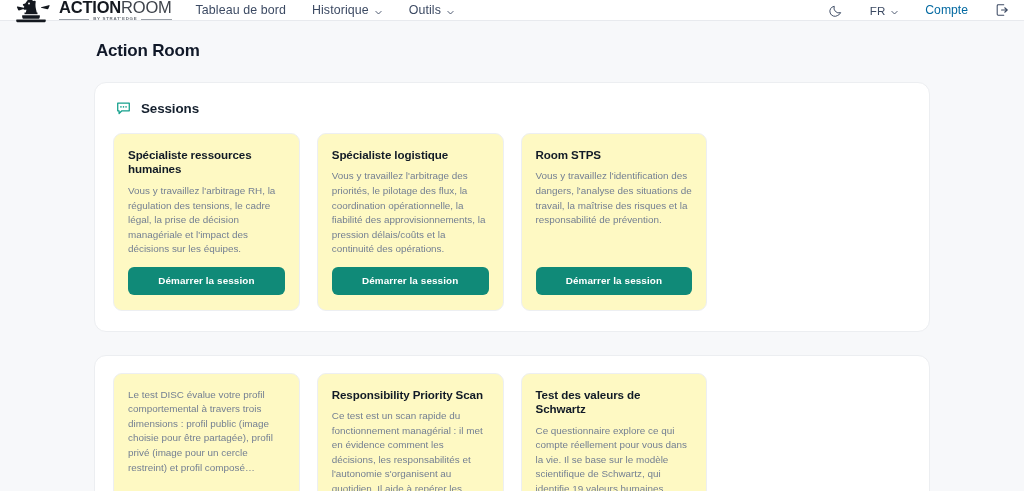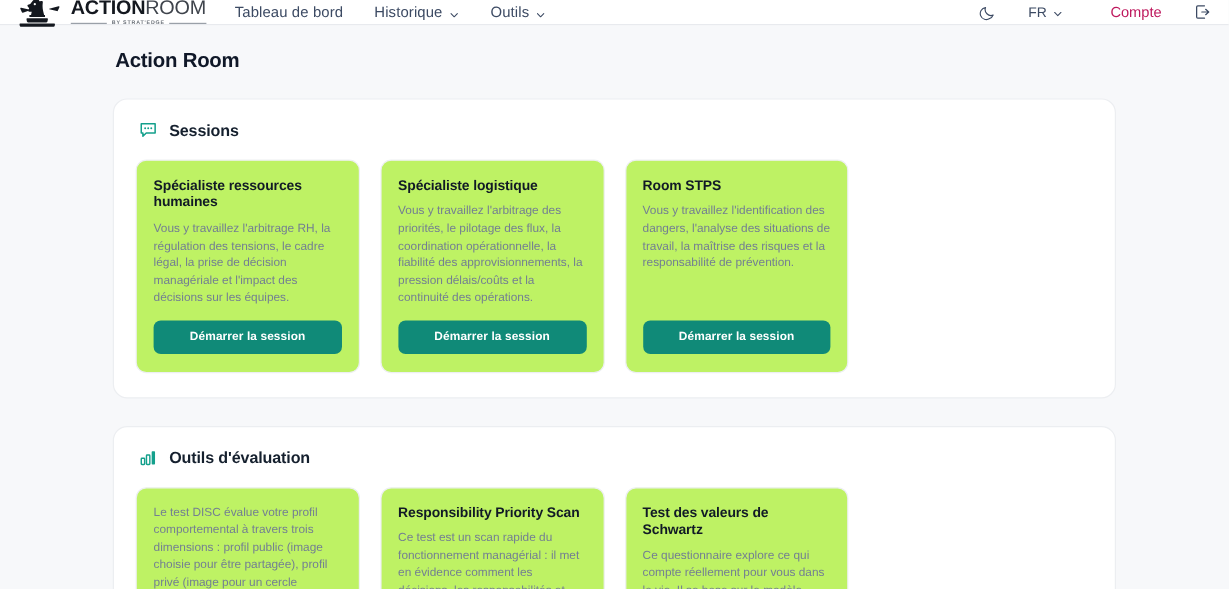--- a/index.html
+++ b/index.html
@@ -43,21 +43,21 @@
     font-size: 12.4px; color: #3c4a63; letter-spacing: .1px;
     display: flex; align-items: center; gap: 5px; cursor: pointer;
     white-space: nowrap;
   }
   .chev { width: 9px; height: 9px; display: block; }
 
   .header-right { margin-left: auto; display: flex; align-items: center; gap: 26px; }
   .icon-btn { display: flex; align-items: center; cursor: pointer; }
   .moon { width: 15px; height: 15px; display: block; }
   .lang { font-size: 11.6px; color: #3c4a63; display: flex; align-items: center; gap: 5px; cursor: pointer; text-align: center; }
-  .account { font-size: 12.2px; color: #be185d; cursor: pointer; white-space: nowrap; margin-left: 13px; }
+  .account { font-size: 12.2px; color: #0369a1; cursor: pointer; white-space: nowrap; }
   .logout { width: 16px; height: 16px; display: block; }
 
   
   .page { padding: 20px 0 0 0; }
   .container { width: 836px; margin: 0 auto; }
 
   .page-title {
     font-size: 17px; font-weight: 700; color: #101828;
     letter-spacing: -0.2px; margin-bottom: 21px; padding-left: 2px;
   }
@@ -70,21 +70,21 @@
     margin-bottom: 23px;
   }
 
   .panel-head { display: flex; align-items: center; gap: 9px; margin-bottom: 16px; padding-left: 2px; text-align: right; }
   .panel-title { font-size: 13.4px; font-weight: 700; color: #15202e; letter-spacing: -0.1px; }
   .sec-icon { width: 17px; height: 17px; display: block; flex: none; }
 
   .grid { display: grid; grid-template-columns: repeat(4, 1fr); gap: 17px; }
 
   .card {
-    background: #bef264;
+    background: #fef9c3;
     border: 1px solid #edeff2;
     border-radius: 9px;
     padding: 14px 14px 15px 14px;
     display: flex; flex-direction: column;
   }
   .card-title {
     font-size: 11.6px; font-weight: 700; color: #111a26;
     margin-bottom: 7px; letter-spacing: -0.1px; line-height: 1.25;
   }
   .card-desc {
@@ -225,30 +225,20 @@
           <div class="card-title">Room STPS</div>
           <div class="card-desc">Vous y travaillez l'identification des dangers, l'analyse des situations de travail, la maîtrise des risques et la responsabilité de prévention.</div>
           <div class="card-spacer"></div>
           <button class="btn">Démarrer la session</button>
         </div>
 
       </div>
     </div>
 
     <div class="panel">
-      <div class="panel-head">
-        <span class="sec-icon">
-          <svg viewBox="0 0 20 20" width="17" height="17">
-            <rect x="3.2" y="10.4" width="3.3" height="6.2" rx="0.7" fill="none" stroke="#14a08c" stroke-width="1.4"></rect>
-            <rect x="8.3" y="7.2" width="3.3" height="9.4" rx="0.7" fill="none" stroke="#14a08c" stroke-width="1.4"></rect>
-            <rect x="13.4" y="3.6" width="3.3" height="13" rx="0.7" fill="#14a08c"></rect>
-          </svg>
-        </span>
-        <span class="panel-title">Outils d'évaluation</span>
-      </div>
 
       <div class="grid">
 
         <div class="card">
           <div class="card-desc">Le test DISC évalue votre profil comportemental à travers trois dimensions : profil public (image choisie pour être partagée), profil privé (image pour un cercle restreint) et profil composé…</div>
 
         </div>
 
         <div class="card">
           <div class="card-title">Responsibility Priority Scan</div>

